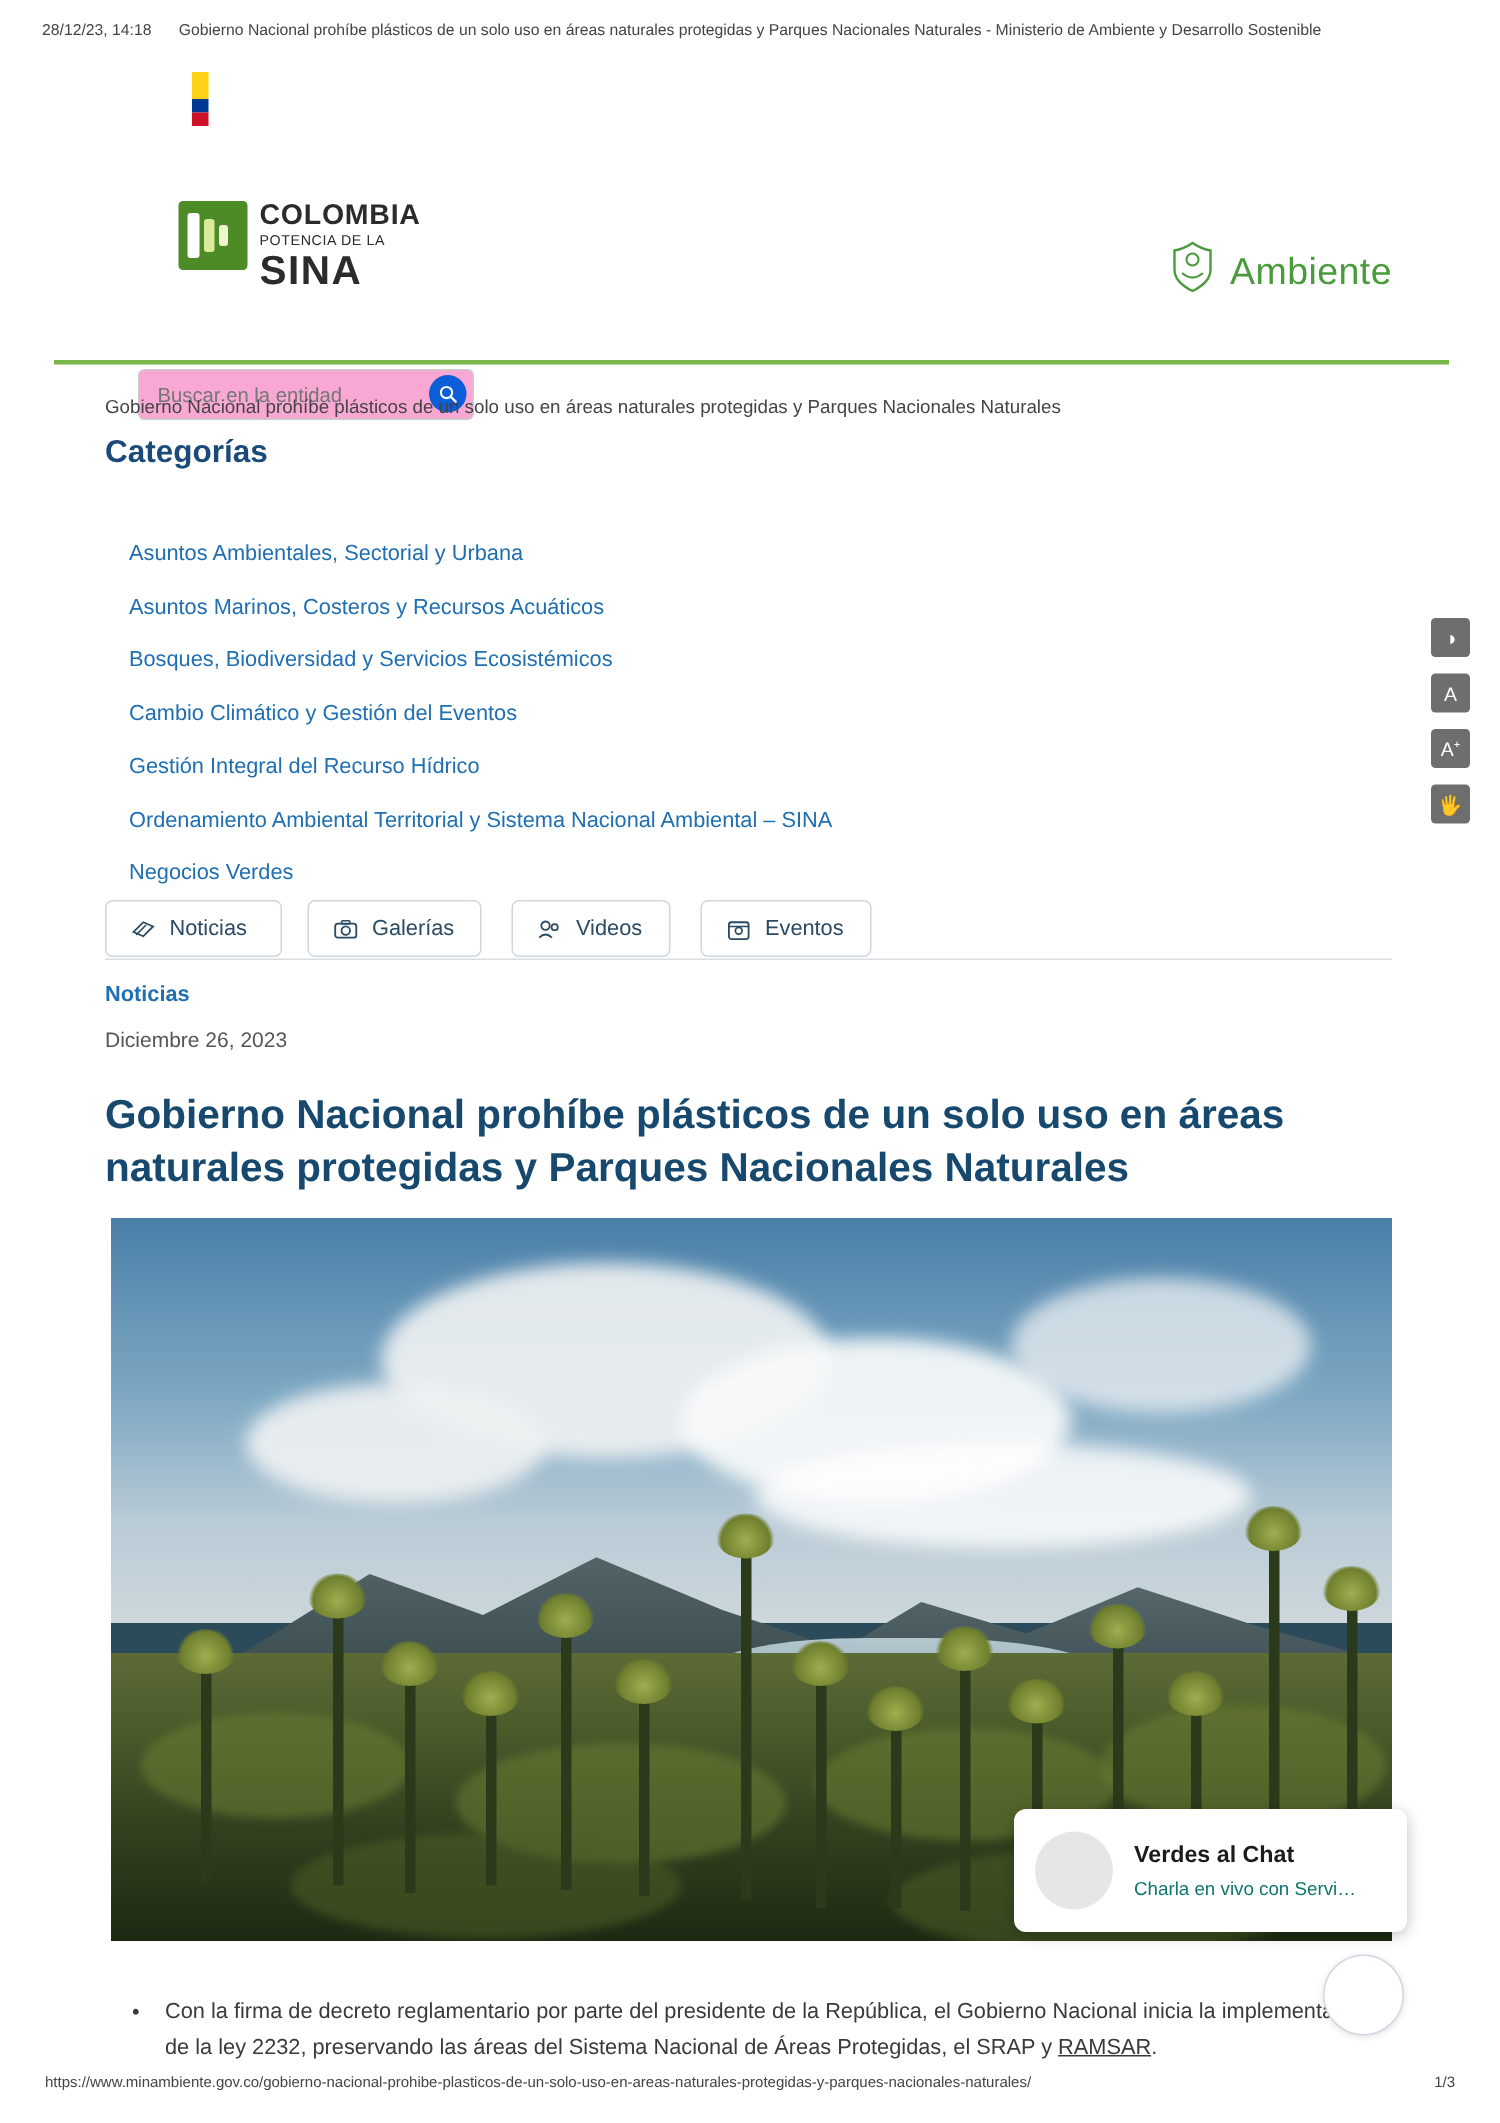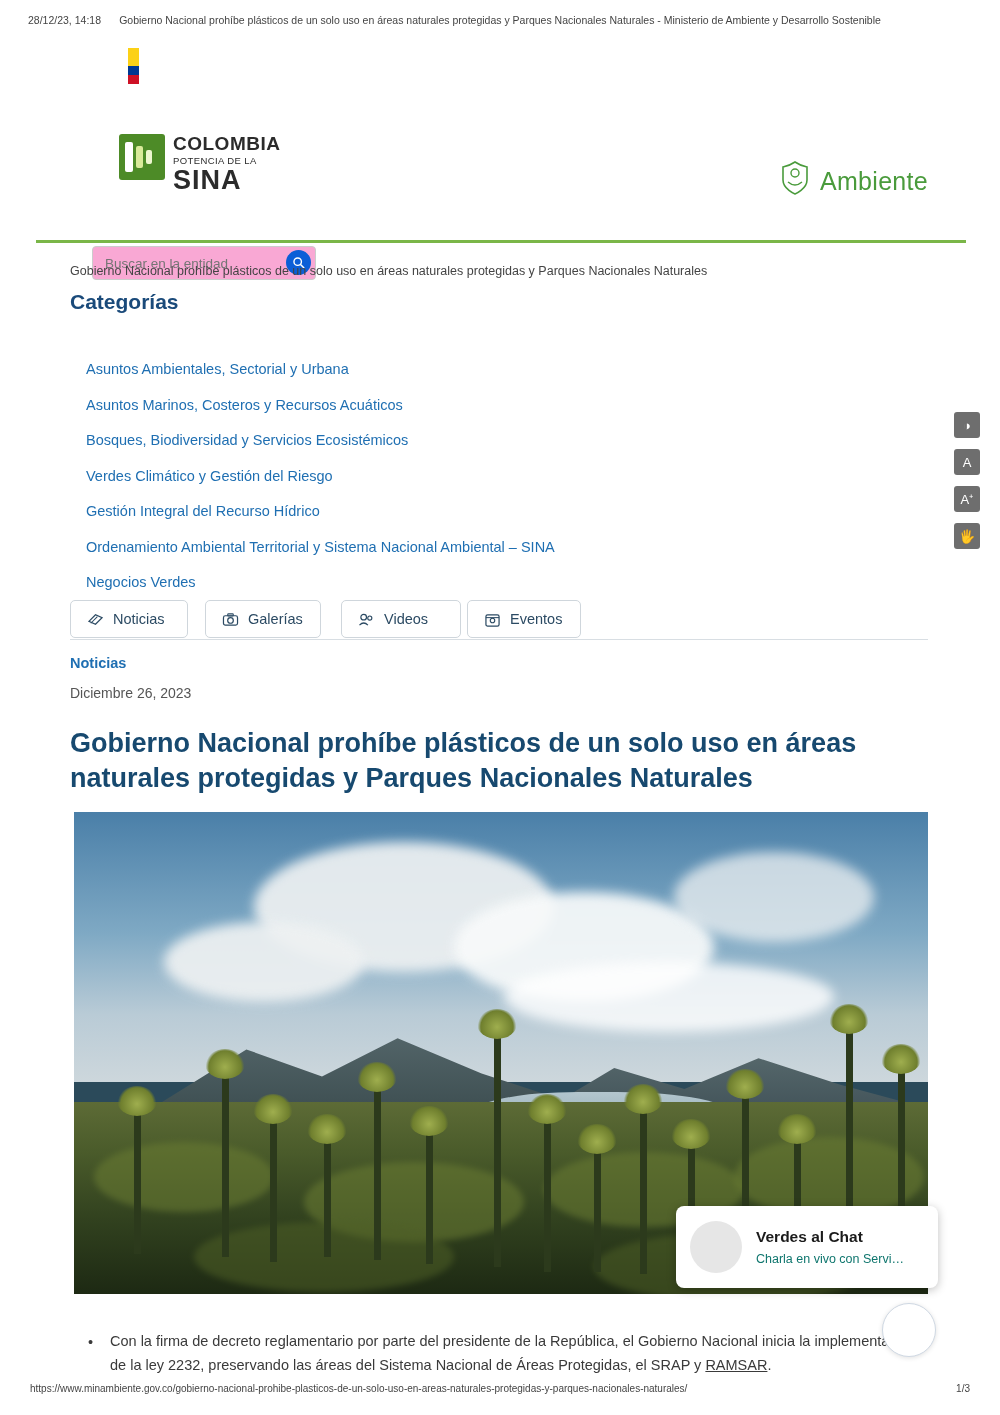--- a/index.html
+++ b/index.html
@@ -520,21 +520,21 @@
     <div class="greenline"></div>
   </div>
 
   <div class="breadcrumb">Gobierno Nacional prohíbe plásticos de un solo uso en áreas naturales protegidas y Parques Nacionales Naturales</div>
 
   <div class="cat-title">Categorías</div>
   <div class="cat-list">
     <a class="cat-item" href="#">Asuntos Ambientales, Sectorial y Urbana</a>
     <a class="cat-item" href="#">Asuntos Marinos, Costeros y Recursos Acuáticos</a>
     <a class="cat-item" href="#">Bosques, Biodiversidad y Servicios Ecosistémicos</a>
-    <a class="cat-item" href="#">Verdes Climático y Gestión del Riesgo</a>
+    <a class="cat-item" href="#">Cambio Climático y Gestión del Eventos</a>
     <a class="cat-item" href="#">Gestión Integral del Recurso Hídrico</a>
     <a class="cat-item" href="#">Ordenamiento Ambiental Territorial y Sistema Nacional Ambiental – SINA</a>
     <a class="cat-item" href="#">Negocios Verdes</a>
   </div>
 
   <div class="tabs">
     <div class="tab" style="left:0px; width:118px;">
       <span class="ticon">
         <svg width="17" height="15" viewBox="0 0 18 16">
           <path d="M2 10 L9 3 L16 6 L9 13 Z" fill="none" stroke="#2b4a63" stroke-width="1.3"></path>
@@ -546,21 +546,21 @@
     <div class="tab" style="left:135px; width:116px;">
       <span class="ticon">
         <svg width="17" height="15" viewBox="0 0 18 16">
           <rect x="1.5" y="4" width="15" height="10" rx="2" fill="none" stroke="#2b4a63" stroke-width="1.3"></rect>
           <circle cx="9" cy="9" r="3" fill="none" stroke="#2b4a63" stroke-width="1.3"></circle>
           <rect x="6" y="2" width="6" height="2.2" rx="0.8" fill="none" stroke="#2b4a63" stroke-width="1.1"></rect>
         </svg>
       </span>
       <span>Galerías</span>
     </div>
-    <div class="tab" style="left:271px; width:120px;">
+    <div class="tab" style="left:271px; width:106px;">
       <span class="ticon">
         <svg width="17" height="15" viewBox="0 0 18 16">
           <circle cx="6" cy="5.5" r="3" fill="none" stroke="#2b4a63" stroke-width="1.3"></circle>
           <circle cx="12.5" cy="6.5" r="2.2" fill="none" stroke="#2b4a63" stroke-width="1.2"></circle>
           <path d="M1.5 14 q4.5 -4.5 9 0" fill="none" stroke="#2b4a63" stroke-width="1.3"></path>
         </svg>
       </span>
       <span>Videos</span>
     </div>
     <div class="tab" style="left:397px; width:114px;">

